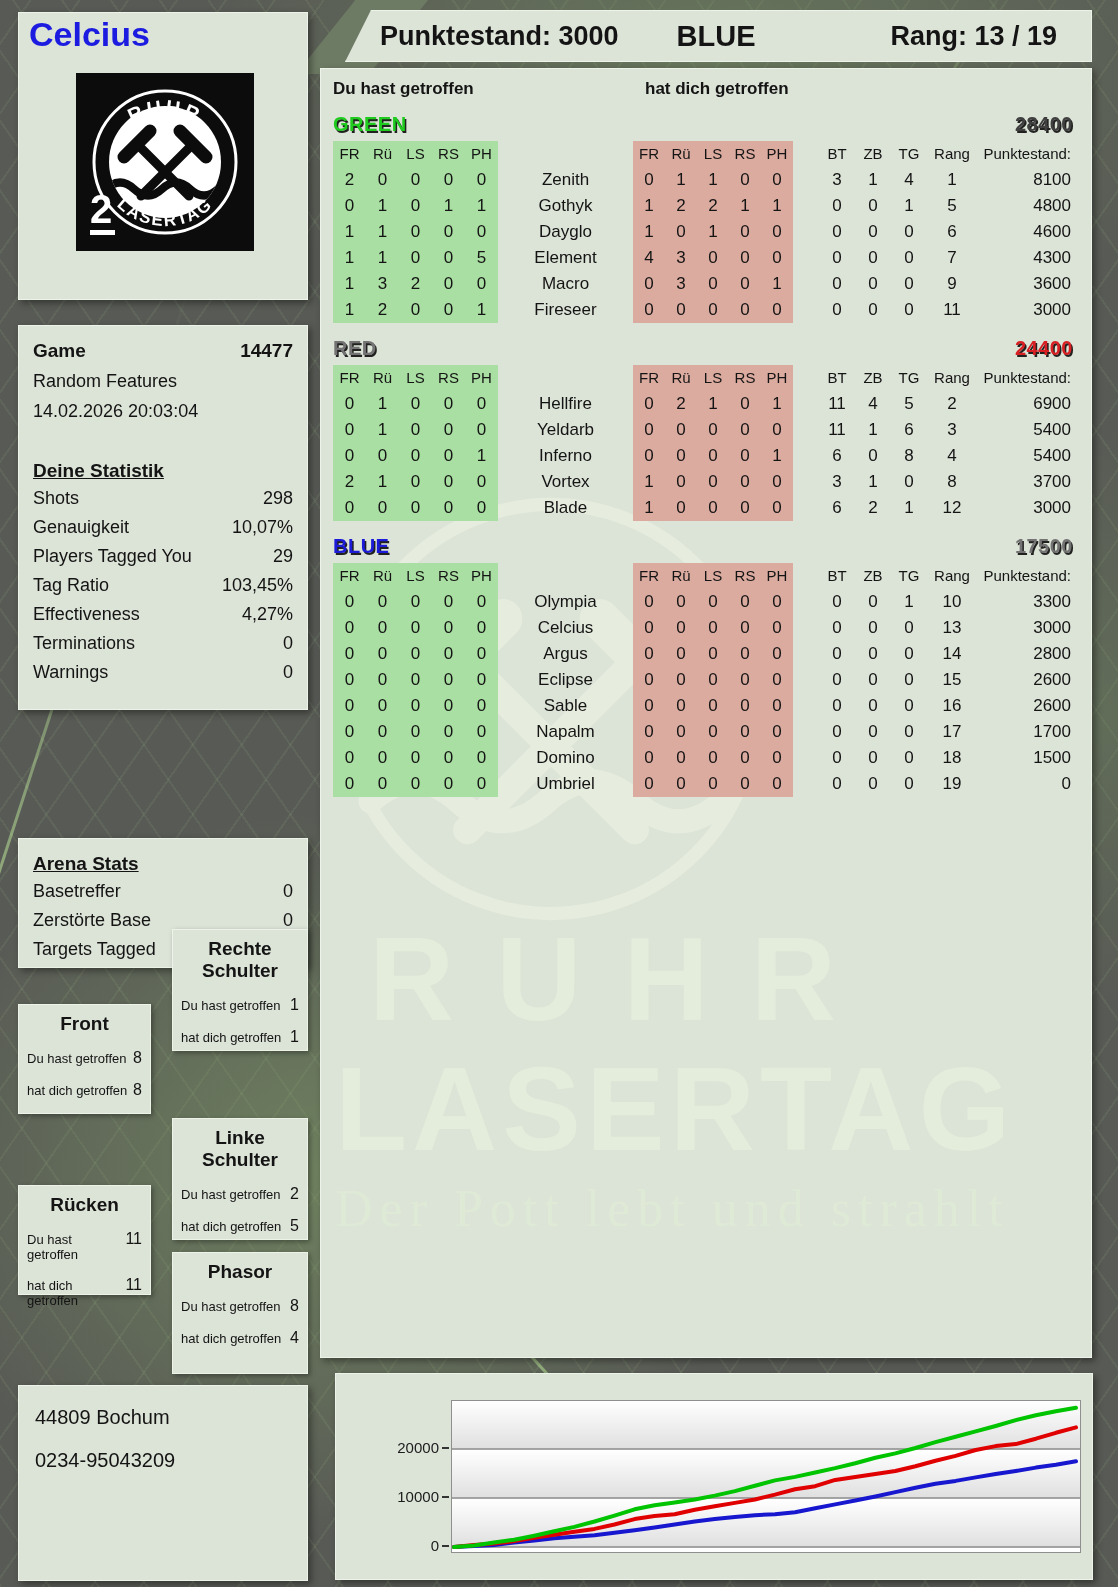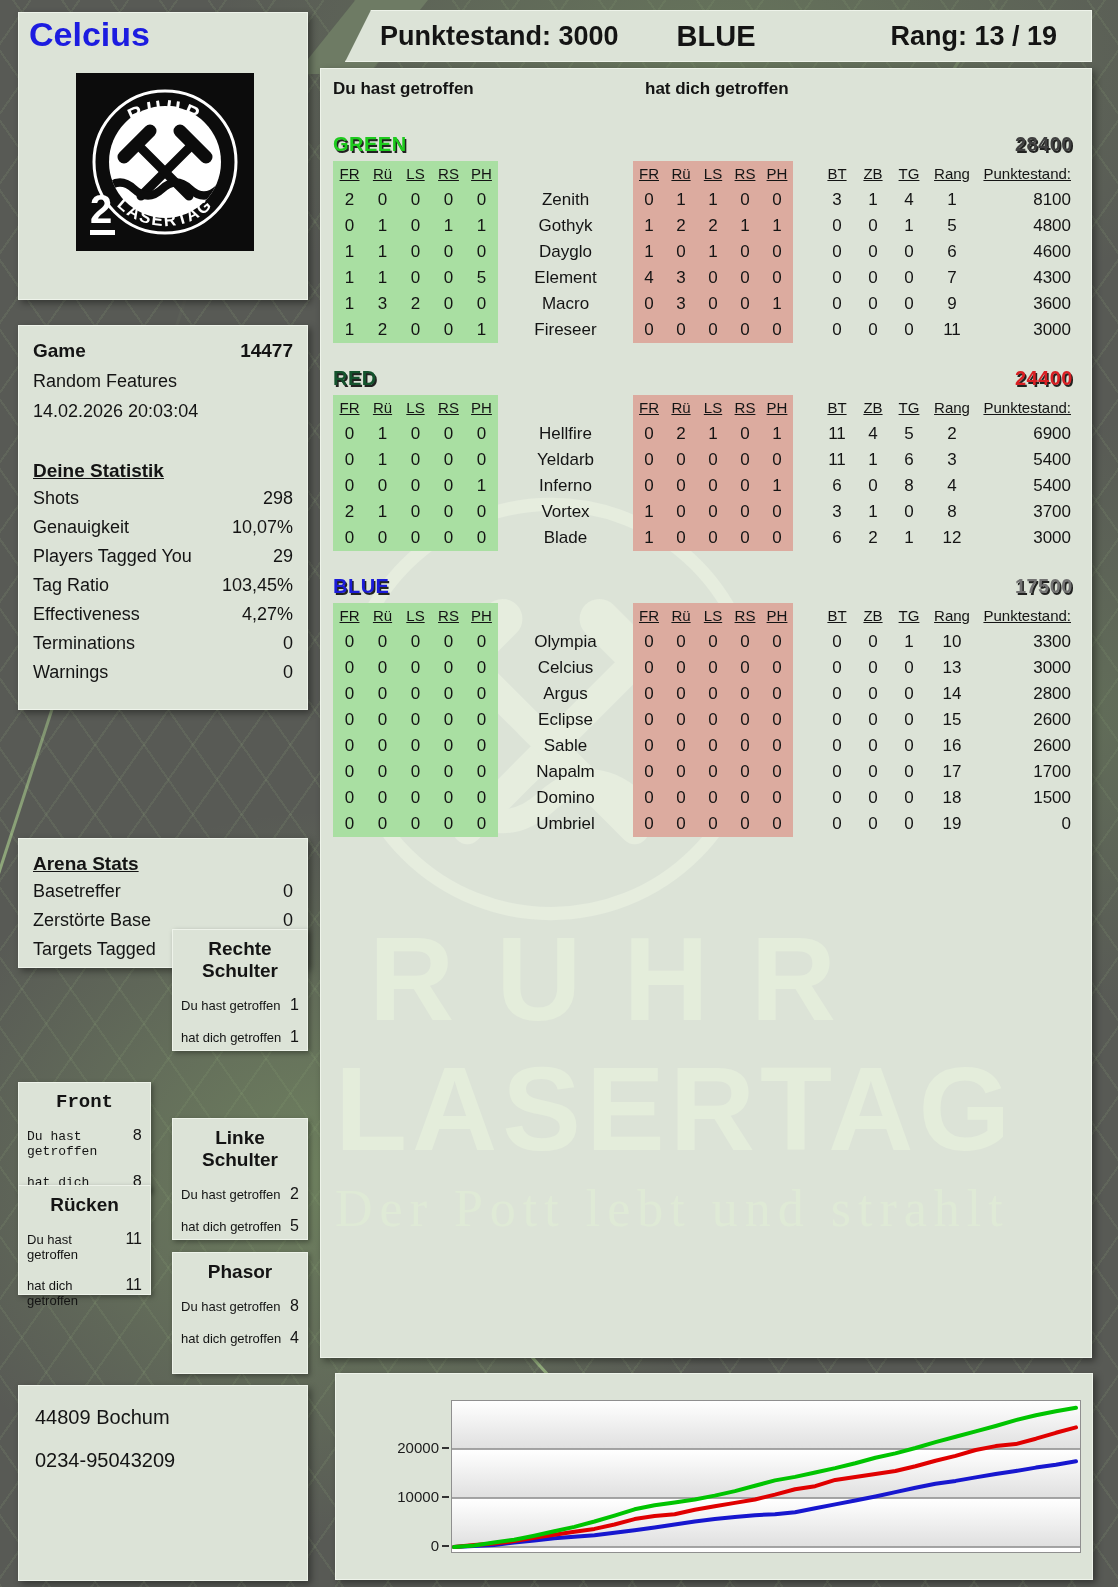--- a/index.html
+++ b/index.html
@@ -44,48 +44,48 @@
   .g-title{height:32px;line-height:38px;font-size:19px;font-weight:bold;margin-top:26px;text-decoration:underline;}
   .stat-row{display:flex;justify-content:space-between;height:29px;align-items:center;font-size:18px;}
 
   
   .arena-box{left:18px;top:838px;width:290px;height:130px;padding:6px 14px;}
   .arena-title{margin-top:0;}
 
   
   .hitbox{position:absolute;background:#dce3d7;border:1px solid #eef3ea;
           box-shadow:2px 2px 5px rgba(0,0,0,.35);box-sizing:border-box;padding:4px 8px;}
-  .hitbox[data-box="front"]{left:18px;top:1082px;width:133px;height:110px;font-family:Liberation Mono, monospace;}
+  .hitbox[data-box="front"]{left:18px;top:1004px;width:133px;height:110px;}
   .hitbox[data-box="ruecken"]{left:18px;top:1185px;width:133px;height:110px;}
   .hitbox[data-box="rechte-schulter"]{left:172px;top:929px;width:136px;height:122px;}
   .hitbox[data-box="linke-schulter"]{left:172px;top:1118px;width:136px;height:122px;}
   .hitbox[data-box="phasor"]{left:172px;top:1252px;width:136px;height:122px;}
   .hb-title{text-align:center;font-size:19px;font-weight:bold;margin-top:4px;}
   .hb-row{display:flex;justify-content:space-between;align-items:baseline;margin-top:14px;}
   .hb-row .lbl{font-size:13px;}
   .hb-row .val{font-size:16px;}
 
   
   .footer-box{left:18px;top:1385px;width:290px;height:196px;padding:10px 16px;}
   .f-line{height:43px;line-height:43px;font-size:20px;}
 
   
   .main-panel{left:320px;top:68px;width:772px;height:1290px;overflow:hidden;}
   .du-label{position:absolute;left:12px;top:10px;font-size:17px;font-weight:bold;}
   .dich-label{position:absolute;left:324px;top:10px;font-size:17px;font-weight:bold;}
   .tables{position:absolute;left:12px;top:40px;}
   .team-section{margin-bottom:10px;}
-  .team-head{display:flex;justify-content:space-between;align-items:center;width:740px;height:30px;margin-bottom:2px;margin-top:20px;}
+  .team-head{display:flex;justify-content:space-between;align-items:center;width:740px;height:30px;margin-bottom:2px;}
   .team-name,.team-total{font-size:20px;font-weight:bold;
       text-shadow:1.5px 1.5px 0 rgba(0,0,0,.85);letter-spacing:.5px;}
   .tgrid{display:grid;
       grid-template-columns:33px 33px 33px 33px 33px 135px 32px 32px 32px 32px 32px 26px 36px 36px 36px 50px 96px;
       grid-auto-rows:26px;}
   .tc{text-align:center;line-height:26px;font-size:17px;}
-  .tc.th{font-size:15px;text-decoration:underline;}
+  .tc.th{font-size:15px;}
   .tc.punkte{text-align:right;padding-right:2px;}
   .bg-du{background:#a9dfa2;}
   .bg-dich{background:#dcab9f;}
 
   
   .wm-circle{position:absolute;left:10px;top:420px;width:440px;height:440px;opacity:.85;}
   .wm-text1{position:absolute;left:48px;top:842px;font-size:118px;font-weight:bold;
             letter-spacing:42px;color:#e4eddb;}
   .wm-text2{position:absolute;left:14px;top:972px;font-size:118px;font-weight:bold;
             letter-spacing:5px;color:#e4eddb;}
@@ -417,21 +417,21 @@
             <div class="tc"></div>
             <div class="tc">0</div>
             <div class="tc">0</div>
             <div class="tc">0</div>
             <div class="tc">11</div>
             <div class="tc punkte">3000</div>
           </div>
         </div>
         <div class="team-section">
           <div class="team-head">
-            <span class="team-name" style="color: #14532d;">RED</span>
+            <span class="team-name" style="color: #737373;">RED</span>
             <span class="team-total" style="color: rgb(216, 32, 36);">24400</span>
           </div>
           <div class="tgrid">
             <div class="tc th bg-du">FR</div>
             <div class="tc th bg-du">Rü</div>
             <div class="tc th bg-du">LS</div>
             <div class="tc th bg-du">RS</div>
             <div class="tc th bg-du">PH</div>
             <div class="tc th"></div>
             <div class="tc th bg-dich">FR</div>

